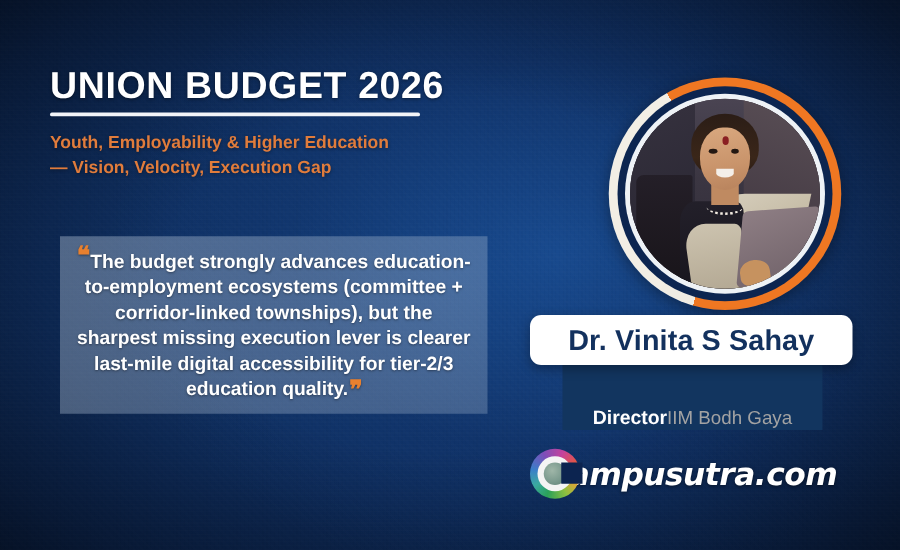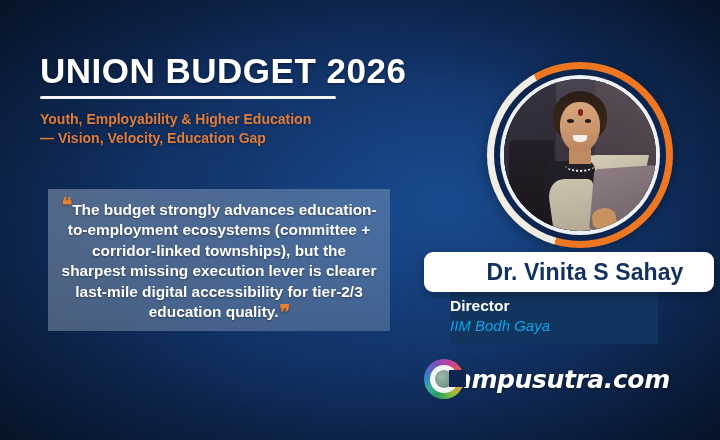--- a/index.html
+++ b/index.html
@@ -43,21 +43,21 @@
 
   
   #header {
     position: absolute;
     left: 40px;
     top: 52px;
     width: 450px;
     z-index: 5;
   }
   #title {
-    font-size: 35px;
+    font-size: 30px;
     font-weight: bold;
     letter-spacing: 0.5px;
     color: #ffffff;
     line-height: 1.1;
     text-shadow: 0 1px 3px rgba(0,0,0,0.45);
     white-space: nowrap;
   }
   #title-underline {
     margin-top: 5px;
     width: 296px;
@@ -238,57 +238,55 @@
     top: 252px;
     width: 258px;
     height: 40px;
     background: #ffffff;
     border-radius: 9px;
     display: flex;
     align-items: center;
     justify-content: center;
     box-shadow: 0 3px 9px rgba(0,0,0,0.32);
     z-index: 8;
-    padding-left: 32px;
   }
   #name-text {
     font-size: 23px;
     font-weight: bold;
     color: #13315e;
     letter-spacing: 0.1px;
     white-space: nowrap;
   }
 
   
   #role-panel {
     position: absolute;
     left: 450px;
     top: 288px;
     width: 208px;
     height: 56px;
     background: #12355f;
     display: flex;
-    flex-direction: column;
-    align-items: flex-start;
+    flex-direction: row;
+    align-items: flex-end;
     justify-content: center;
     z-index: 7;
   }
   #role-title {
     font-size: 15.5px;
     font-weight: bold;
     color: #ffffff;
     line-height: 1.25;
   }
   #role-org {
     font-size: 15px;
     font-weight: normal;
-    color: #0ea5e9;
+    color: #a3a3a3;
     line-height: 1.3;
     margin-top: 1px;
-    font-style: italic;
   }
 
   
   #logo {
     position: absolute;
     left: 424px;
     top: 355px;
     width: 200px;
     height: 48px;
     display: flex;
@@ -344,21 +342,21 @@
 
 <div id="card">
 
   <div id="texture"></div>
 
   <div id="header">
     <div id="title">UNION BUDGET 2026</div>
     <div id="title-underline"></div>
     <div id="subtitle">
       <span>Youth, Employability &amp; Higher Education</span>
-      <span class="l2">— Vision, Velocity, Education Gap</span>
+      <span class="l2">— Vision, Velocity, Execution Gap</span>
     </div>
   </div>
 
   <div id="quote-panel">
     <p id="quote-text"><span class="qmark open">❝</span><span>The budget strongly advances education-to-employment ecosystems (committee + corridor-linked townships), but the sharpest missing execution lever is clearer last-mile digital accessibility for tier-2/3 education quality.</span><span class="qmark close">❞</span></p>
   </div>
 
   <div id="portrait-wrap">
     <div id="ring-outer"></div>
     <div id="ring-gap"></div>

